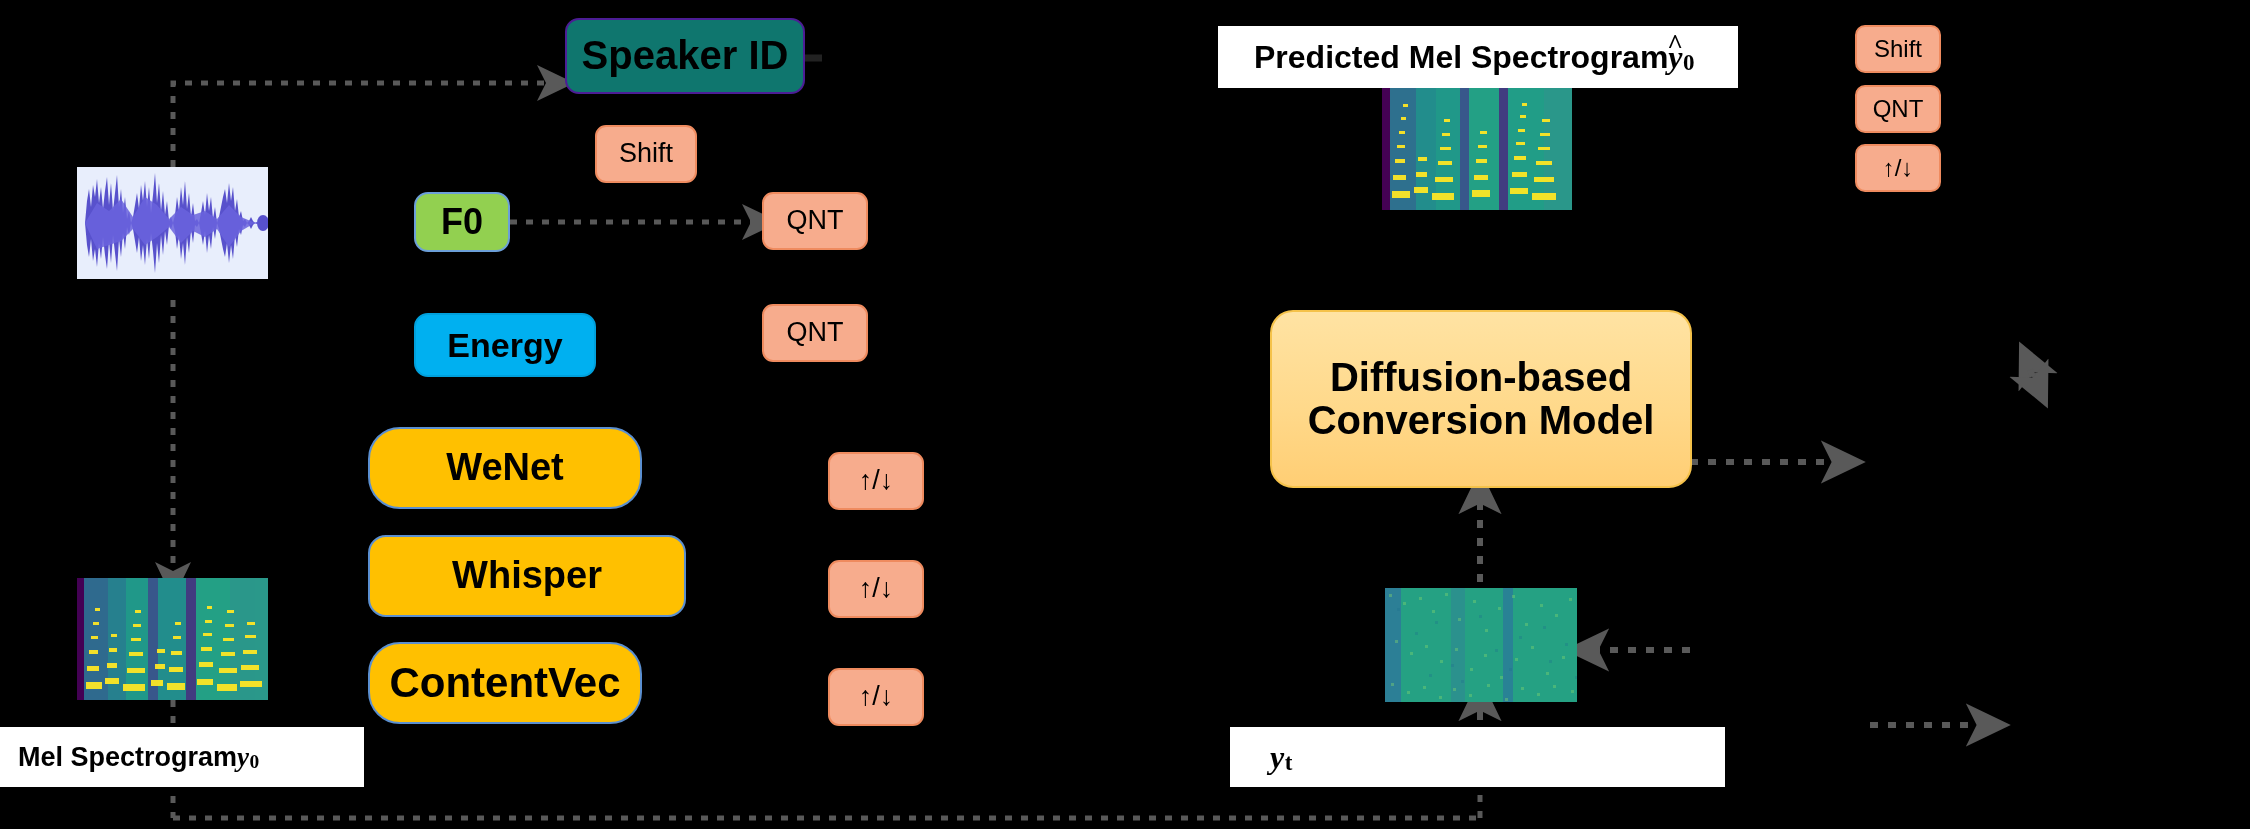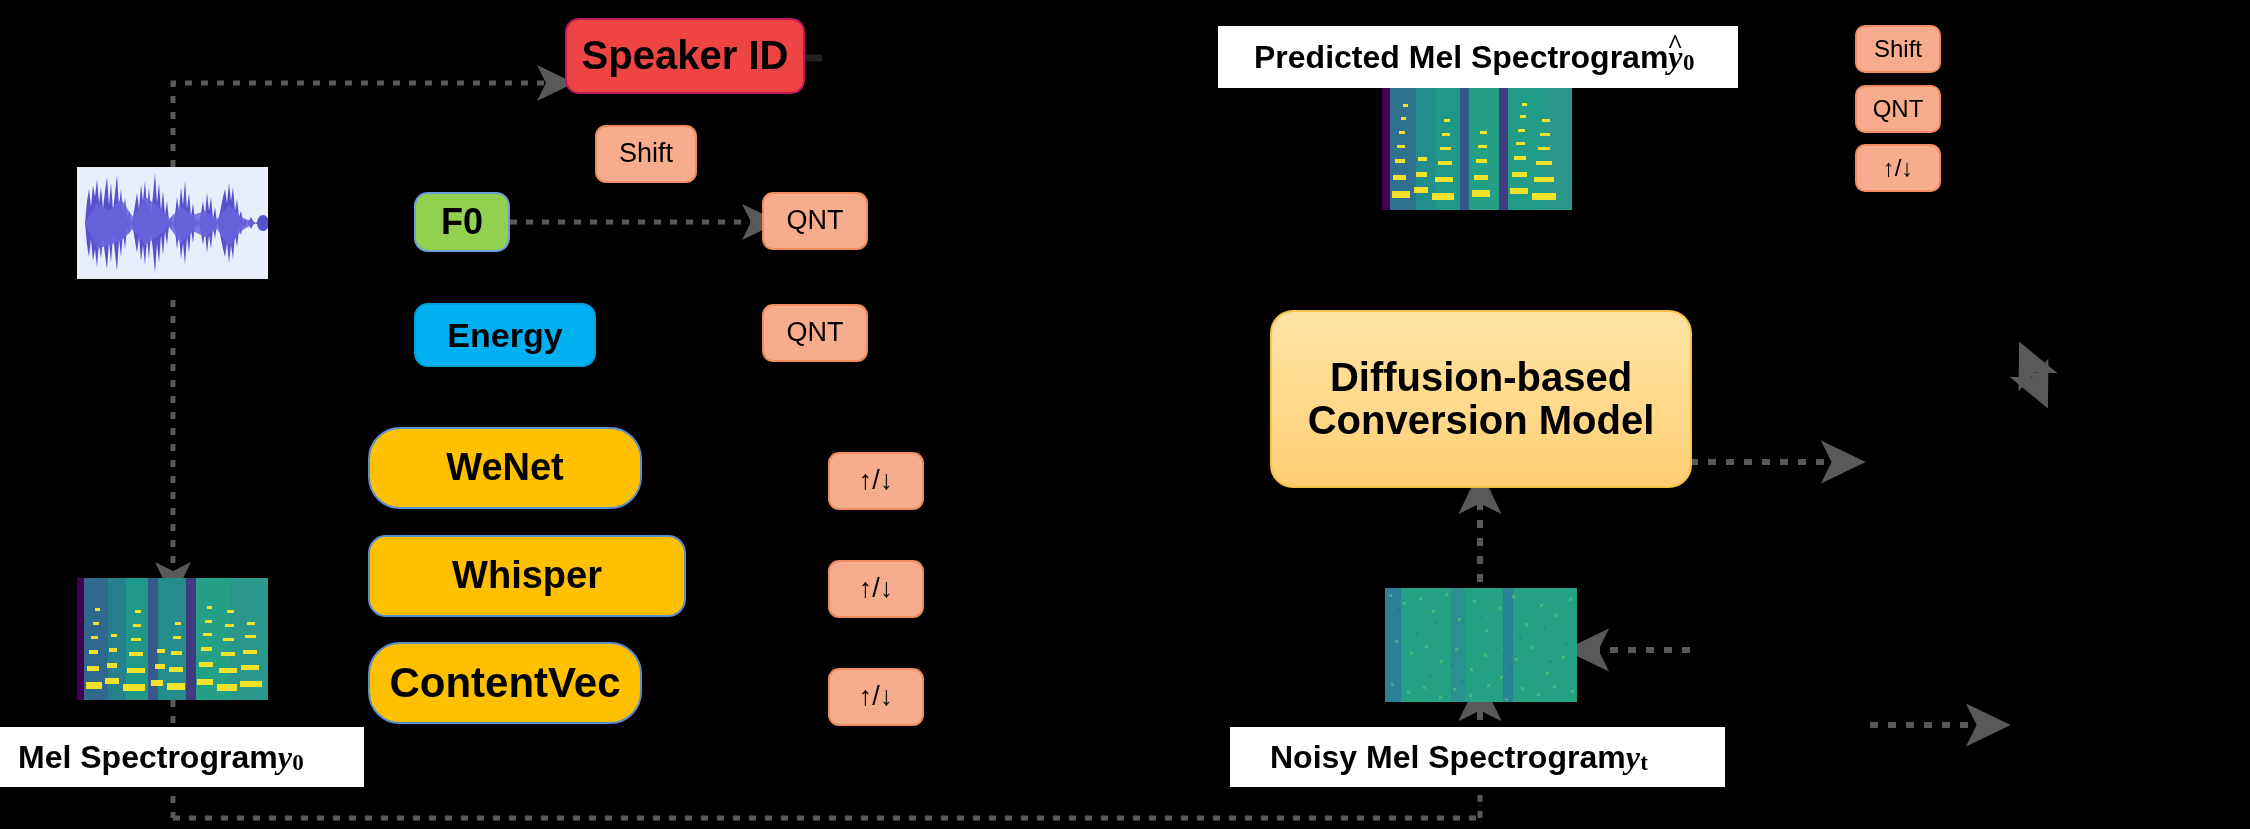--- a/index.html
+++ b/index.html
@@ -8,23 +8,23 @@
 
   .node{
     position:absolute;
     display:flex;align-items:center;justify-content:center;
     text-align:center;
     border-radius:14px;
     box-sizing:border-box;
     color:#000;
     line-height:1.08;
   }
-  .node.blue{background:#ef4444;border:2px solid #be185d;font-weight:bold;}
+  .node.blue{background:#0f766e;border:2px solid #4c1d95;font-weight:bold;}
   .node.green{background:#92d050;border:2px solid #6c9fd8;font-weight:bold;}
-  .node.cyan{background:#00b0f0;border:2px solid #00a0dc;font-weight:bold;}
+  .node.cyan{background:#00b0f0;border:2px solid #00a0dc;font-weight:bold;margin-top:10px;}
   .node.yellow{background:#ffc000;border:2px solid #5b8fd0;font-weight:bold;}
   .node.orange{background:#f7ac8d;border:2px solid #ef8b5f;font-weight:normal;}
   .node.cream{
     background:linear-gradient(180deg,#ffe3a3 0%, #ffd98b 55%, #ffce74 100%);
     border:2px solid #f5c24a;font-weight:bold;border-radius:26px;
     flex-direction:column;
   }
   .node.cream .ln{display:block;}
 
   .caption{
@@ -374,28 +374,27 @@
   <div class="node orange" style="left:1855px;top:25px;width:86px;height:48px;font-size:24px;border-radius:10px;">
     <span>Shift</span>
   </div>
   <div class="node orange" style="left:1855px;top:85px;width:86px;height:48px;font-size:24px;border-radius:10px;">
     <span>QNT</span>
   </div>
   <div class="node orange" style="left:1855px;top:144px;width:86px;height:48px;font-size:24px;border-radius:10px;">
     <span>↑/↓</span>
   </div>
 
-  <div class="caption" style="left:0px;top:727px;width:364px;height:60px;font-size:32px;padding-left:18px;">
+  <div class="caption" style="left:0px;top:727px;width:364px;height:60px;font-size:27px;padding-left:18px;">
     <span>Mel Spectrogram </span>
     <span class="mi">y</span>
     <span class="sub">0</span>
   </div>
 
   <div class="caption" style="left:1230px;top:727px;width:495px;height:60px;font-size:32px;padding-left:40px;">
-    <span>Noisy Mel Spectrogram </span>
     <span class="mi">y</span>
     <span class="sub">t</span>
   </div>
 
   <div class="caption" style="left:1218px;top:26px;width:520px;height:62px;font-size:32px;padding-left:36px;">
     <span>Predicted Mel Spectrogram </span>
     <span class="hatwrap">
       <span class="hat">^</span>
       <span class="mi">y</span>
     </span>

